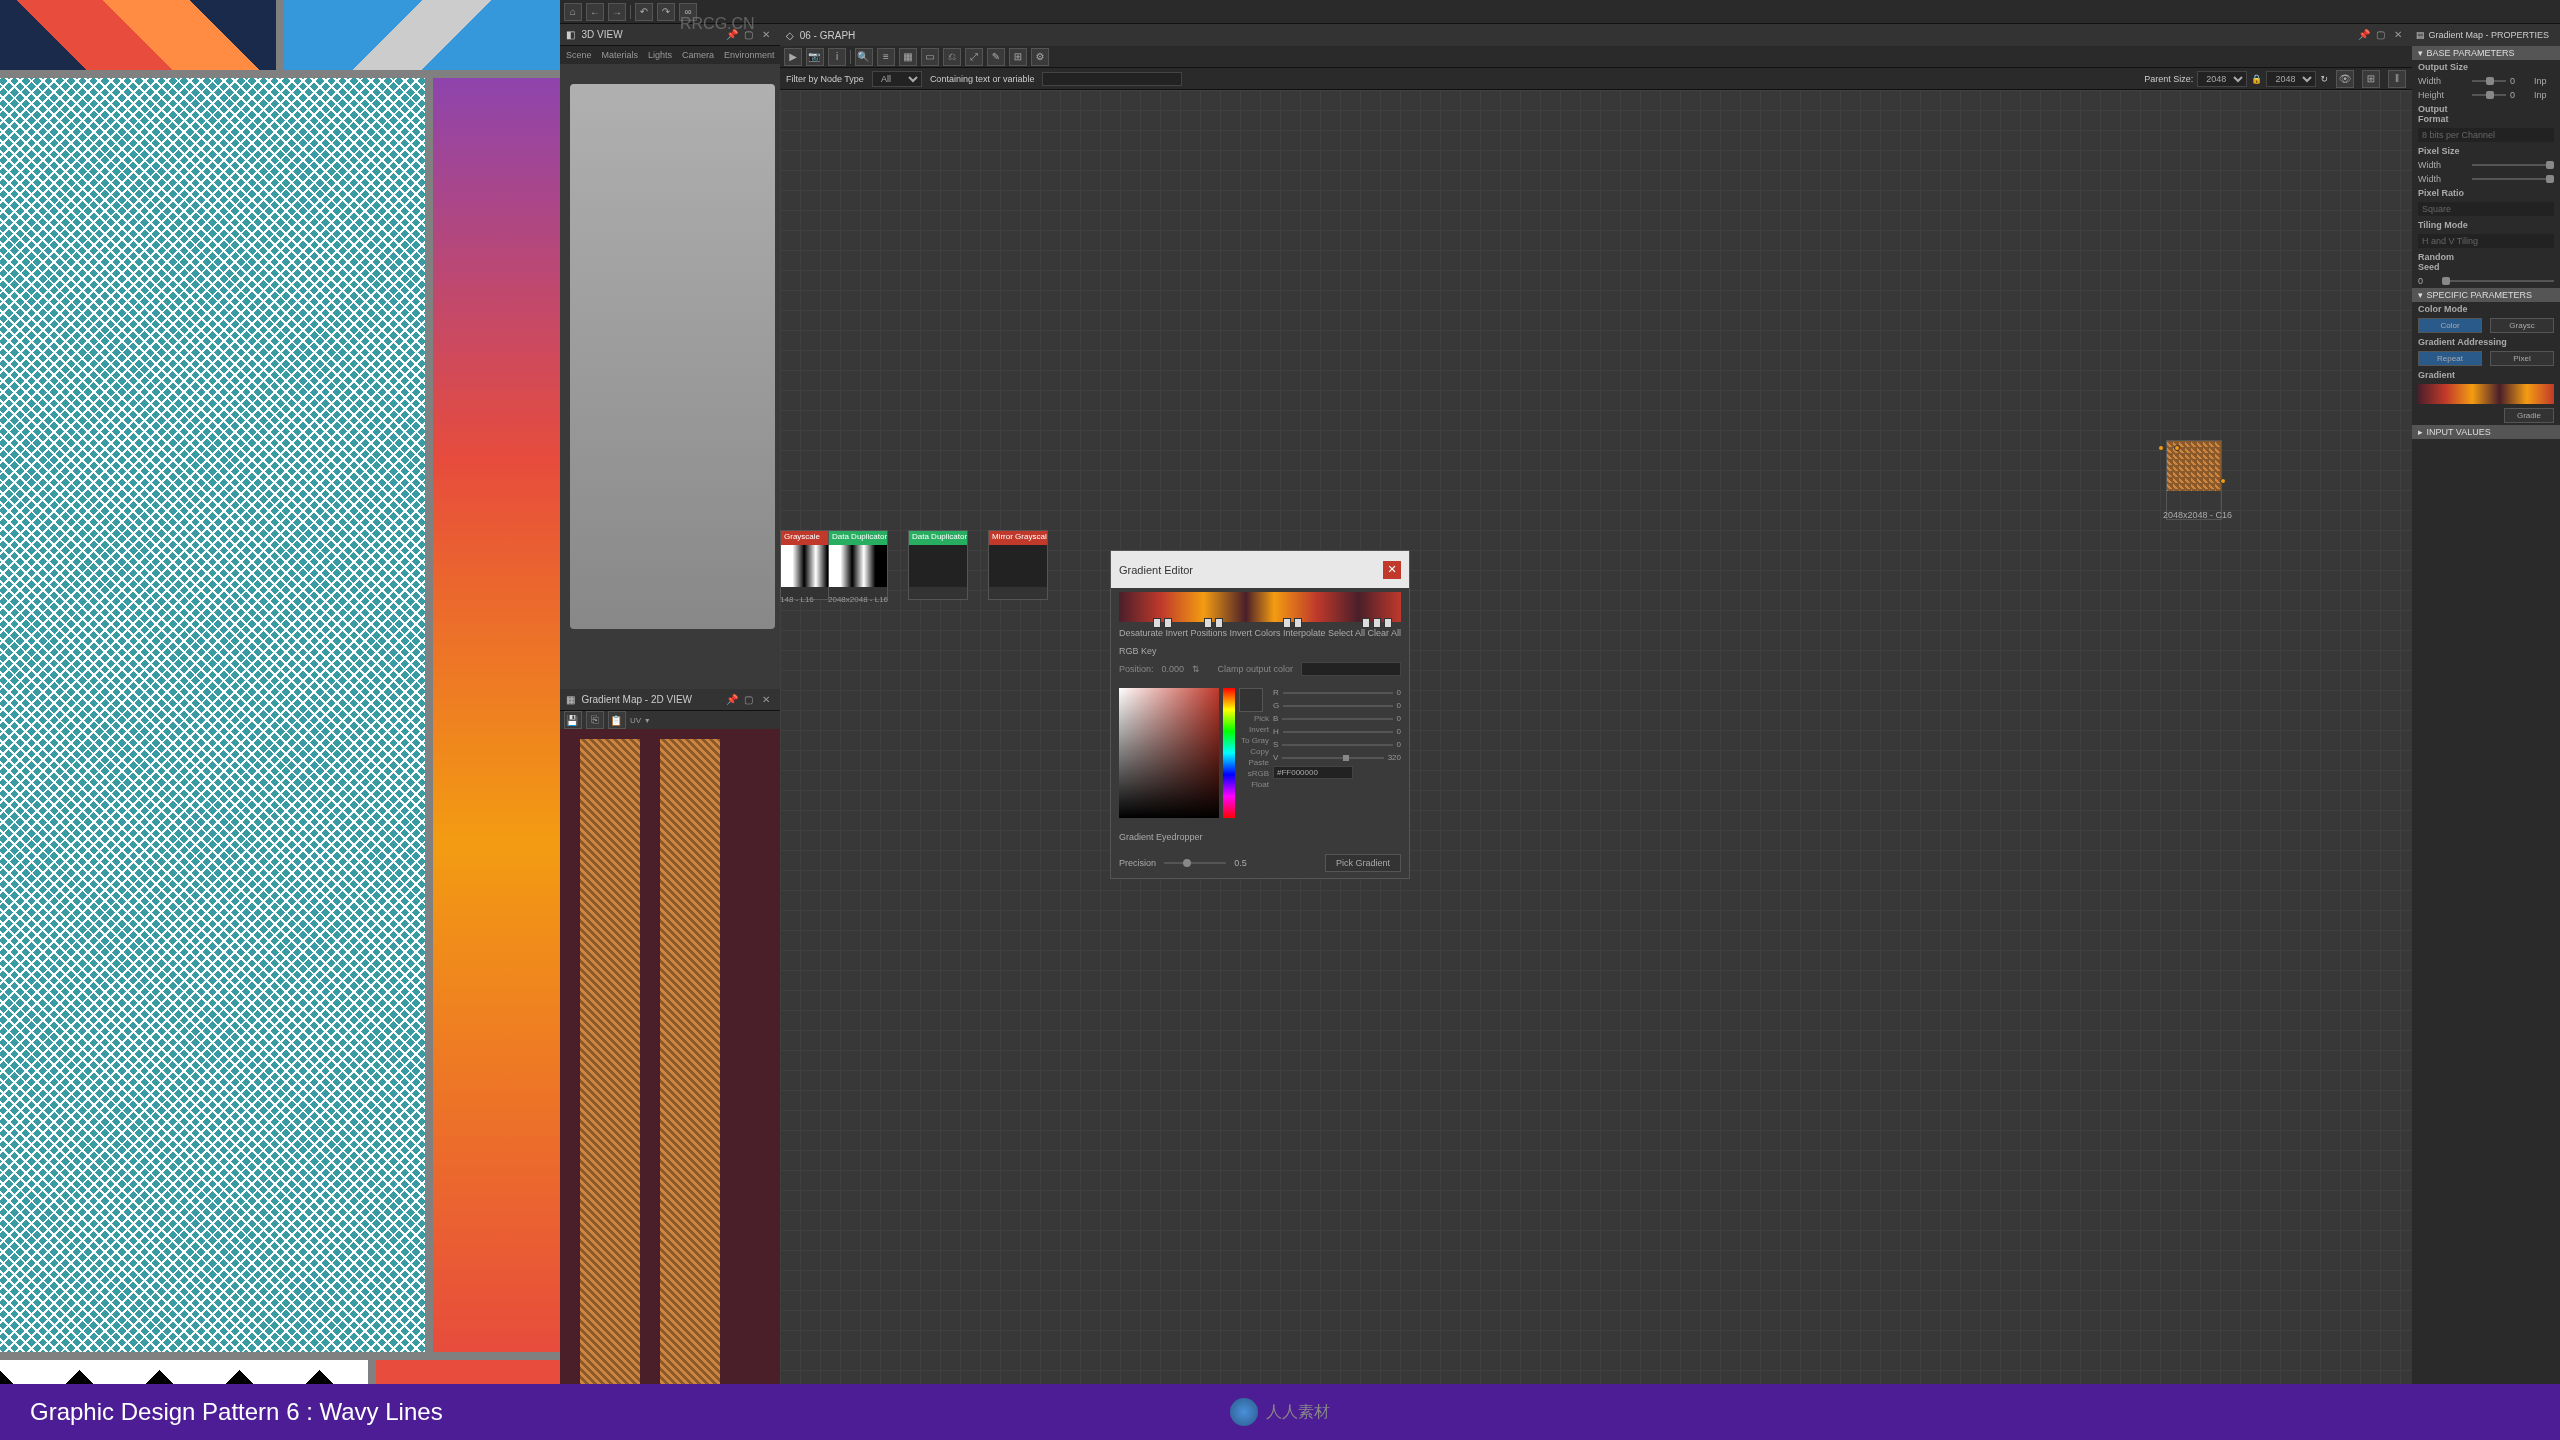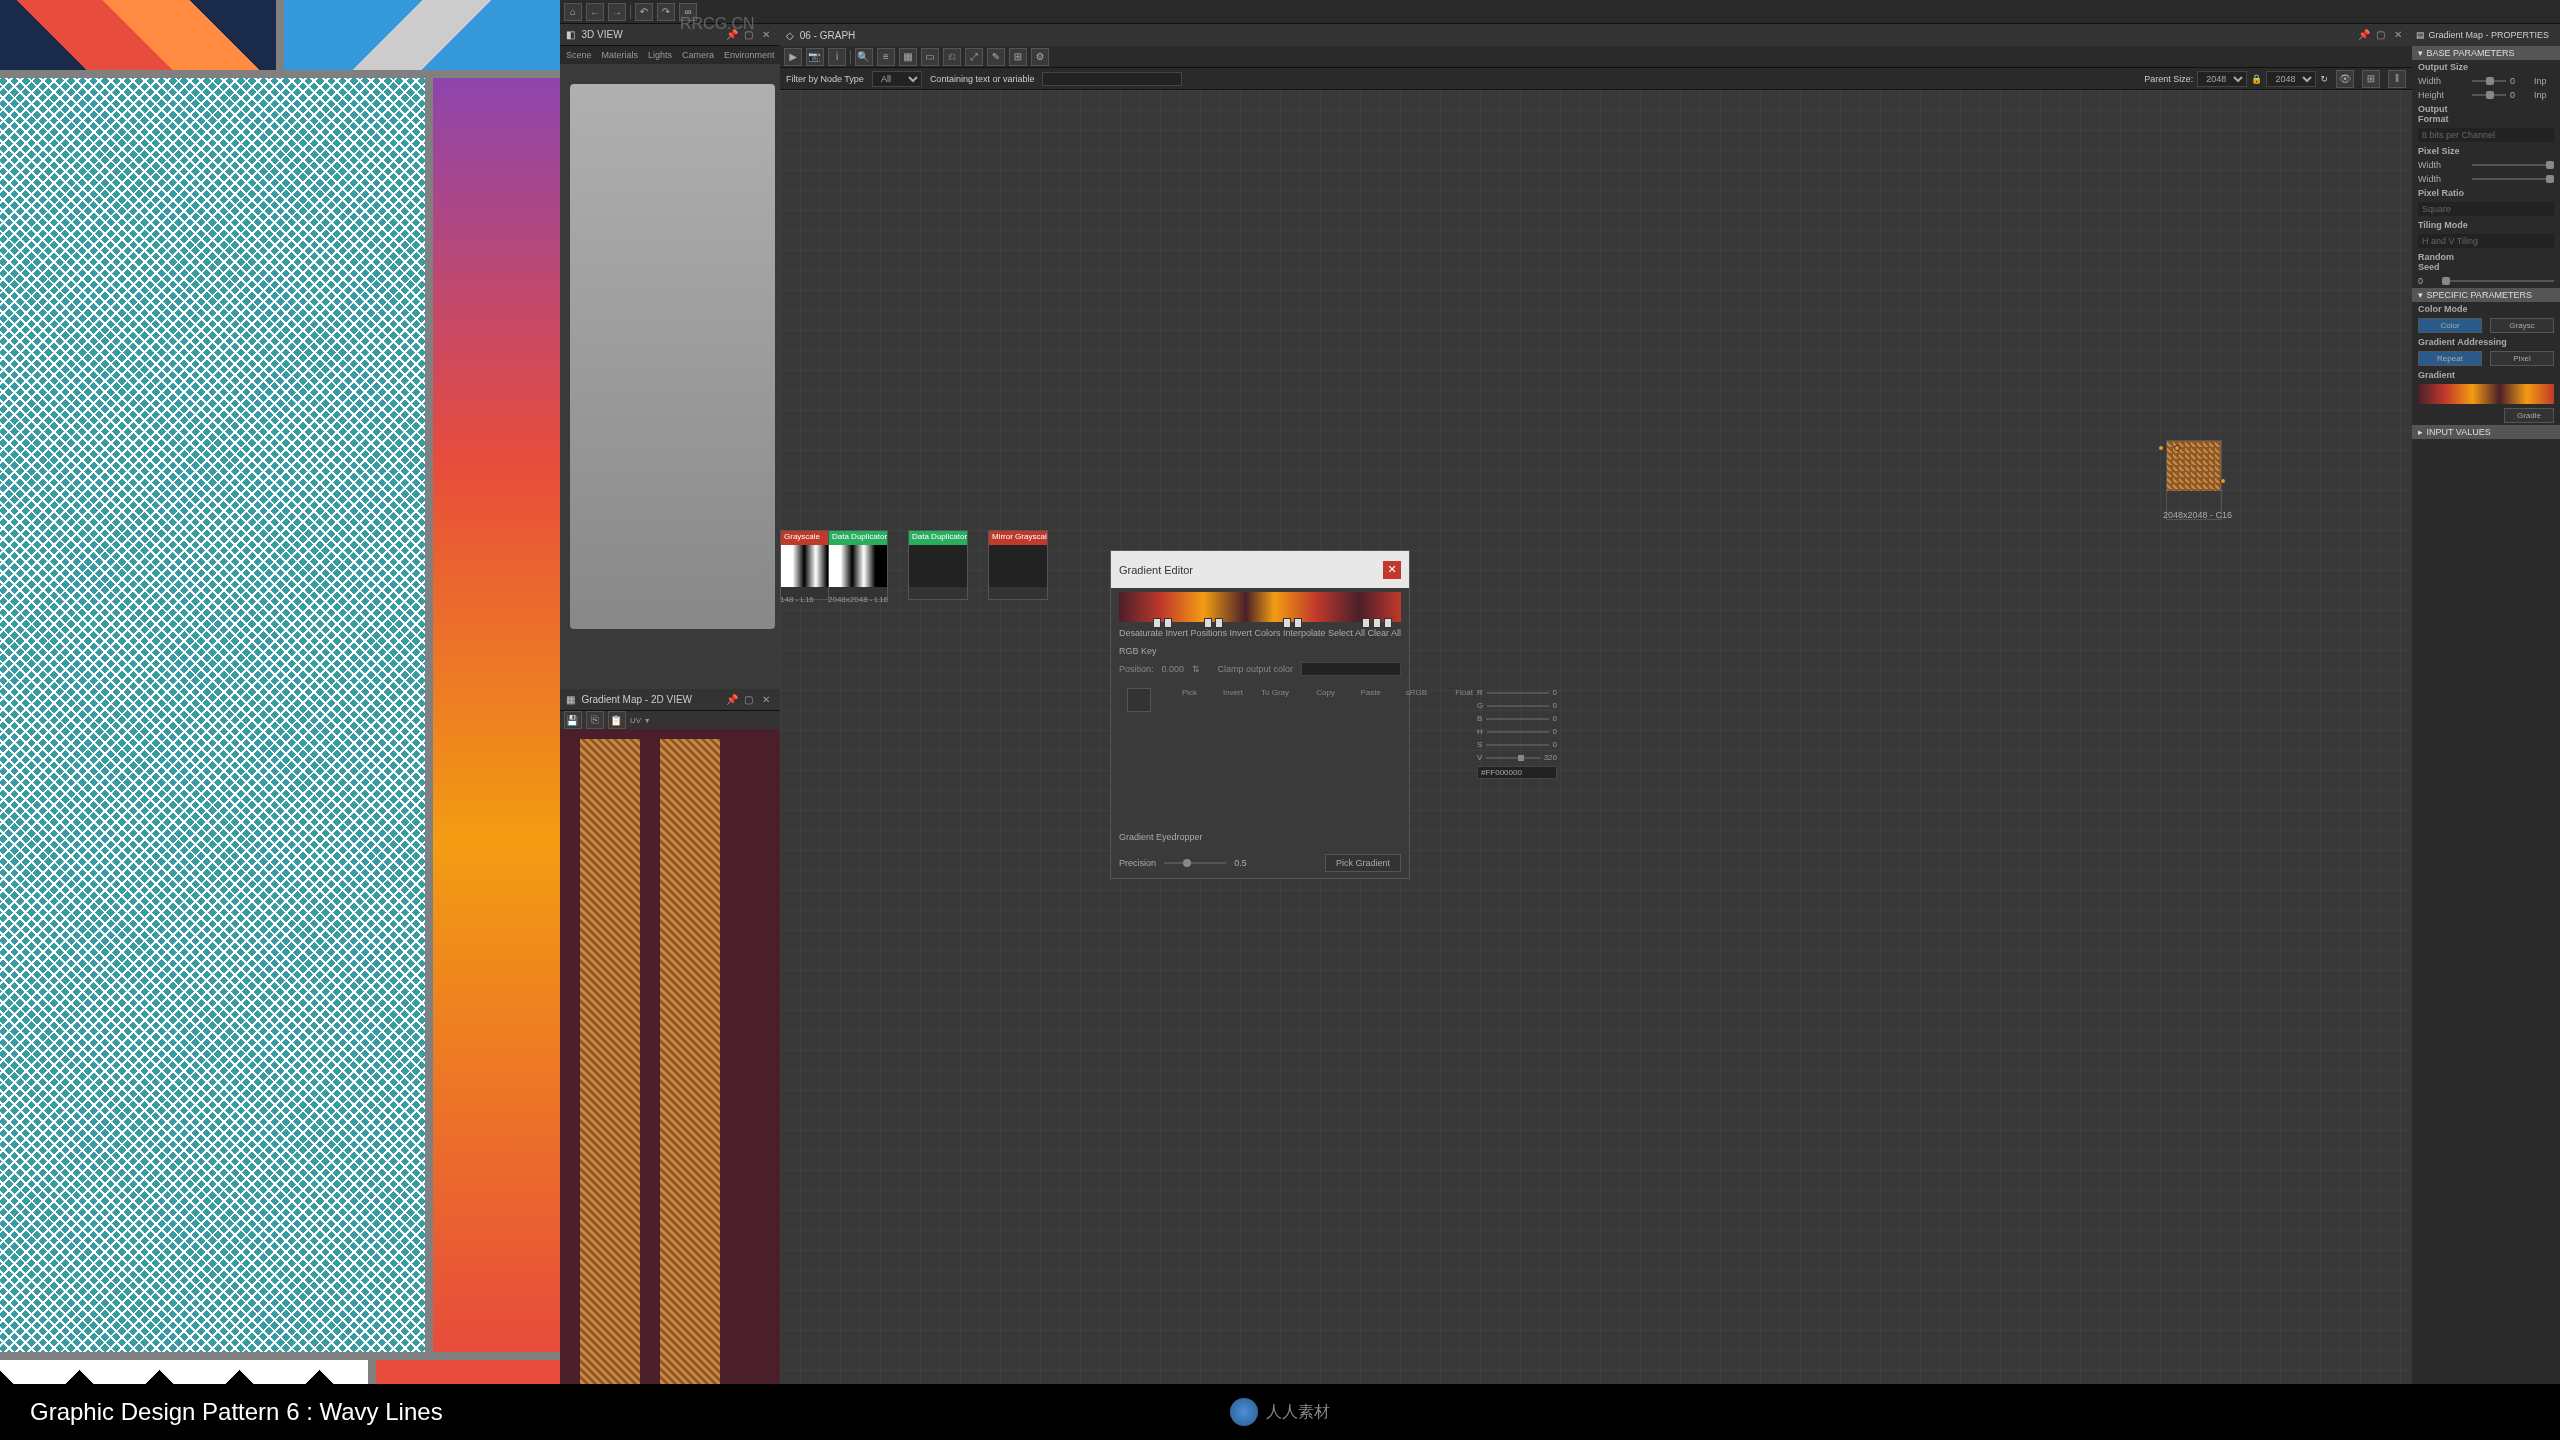--- a/index.html
+++ b/index.html
@@ -114,21 +114,21 @@
 .props-label { flex: 0 0 50px; color: #aaa; }
 .props-slider { flex: 1; height: 2px; background: #555; position: relative; }
 .props-slider-thumb { position: absolute; top: -3px; width: 8px; height: 8px; background: #888; border-radius: 2px; }
 .props-val { width: 20px; color: #aaa; }
 .props-readonly { background: #222; padding: 2px 4px; color: #666; margin: 2px 6px; }
 .props-btn-row { display: flex; gap: 8px; padding: 2px 6px; }
 .props-btn { flex: 1; background: #333; border: 1px solid #555; padding: 2px; text-align: center; color: #aaa; cursor: pointer; font-size: 8px; }
 .props-gradient-strip { height: 20px; margin: 2px 6px; background: linear-gradient(90deg, #4a1f2a, #c0392b, #f39c12, #4a1f2a, #f39c12, #c0392b); }
 
 
-.bottom-bar { position: absolute; bottom: 0; left: 0; right: 0; height: 56px; background: #000000; display: flex; align-items: center; padding: 0 30px; }
+.bottom-bar { position: absolute; bottom: 0; left: 0; right: 0; height: 56px; background: #4c1d95; display: flex; align-items: center; padding: 0 30px; }
 .bottom-title { font-size: 24px; color: #fff; }
 .bottom-logo { position: absolute; left: 50%; transform: translateX(-50%); display: flex; align-items: center; gap: 8px; font-size: 16px; color: #888; }
 .logo-circle { width: 28px; height: 28px; border-radius: 50%; background: radial-gradient(circle, #4a90d9, #2a5a8a); }
 </style>
 </head>
 <body>
 
 <div class="main-container">
 
   <div class="left-panel">
@@ -321,21 +321,21 @@
               <span>Position:</span>
               <span>0.000</span>
               <span>⇅</span>
               <span style="flex:1"></span>
               <span>Clamp output color</span>
               <div class="ge-clamp-box"></div>
             </div>
             <div class="ge-picker">
               <div class="ge-picker-main"></div>
               <div class="ge-picker-hue"></div>
-              <div style="display:flex;flex-direction:row;gap:16px">
+              <div style="display:flex;flex-direction:column;gap:2px">
                 <div class="ge-swatch"></div>
                 <span class="ge-label-col">Pick</span>
                 <span class="ge-label-col">Invert</span>
                 <span class="ge-label-col">To Gray</span>
                 <span class="ge-label-col">Copy</span>
                 <span class="ge-label-col">Paste</span>
                 <span class="ge-label-col">sRGB</span>
                 <span class="ge-label-col">Float</span>
               </div>
               <div class="ge-picker-sliders">

